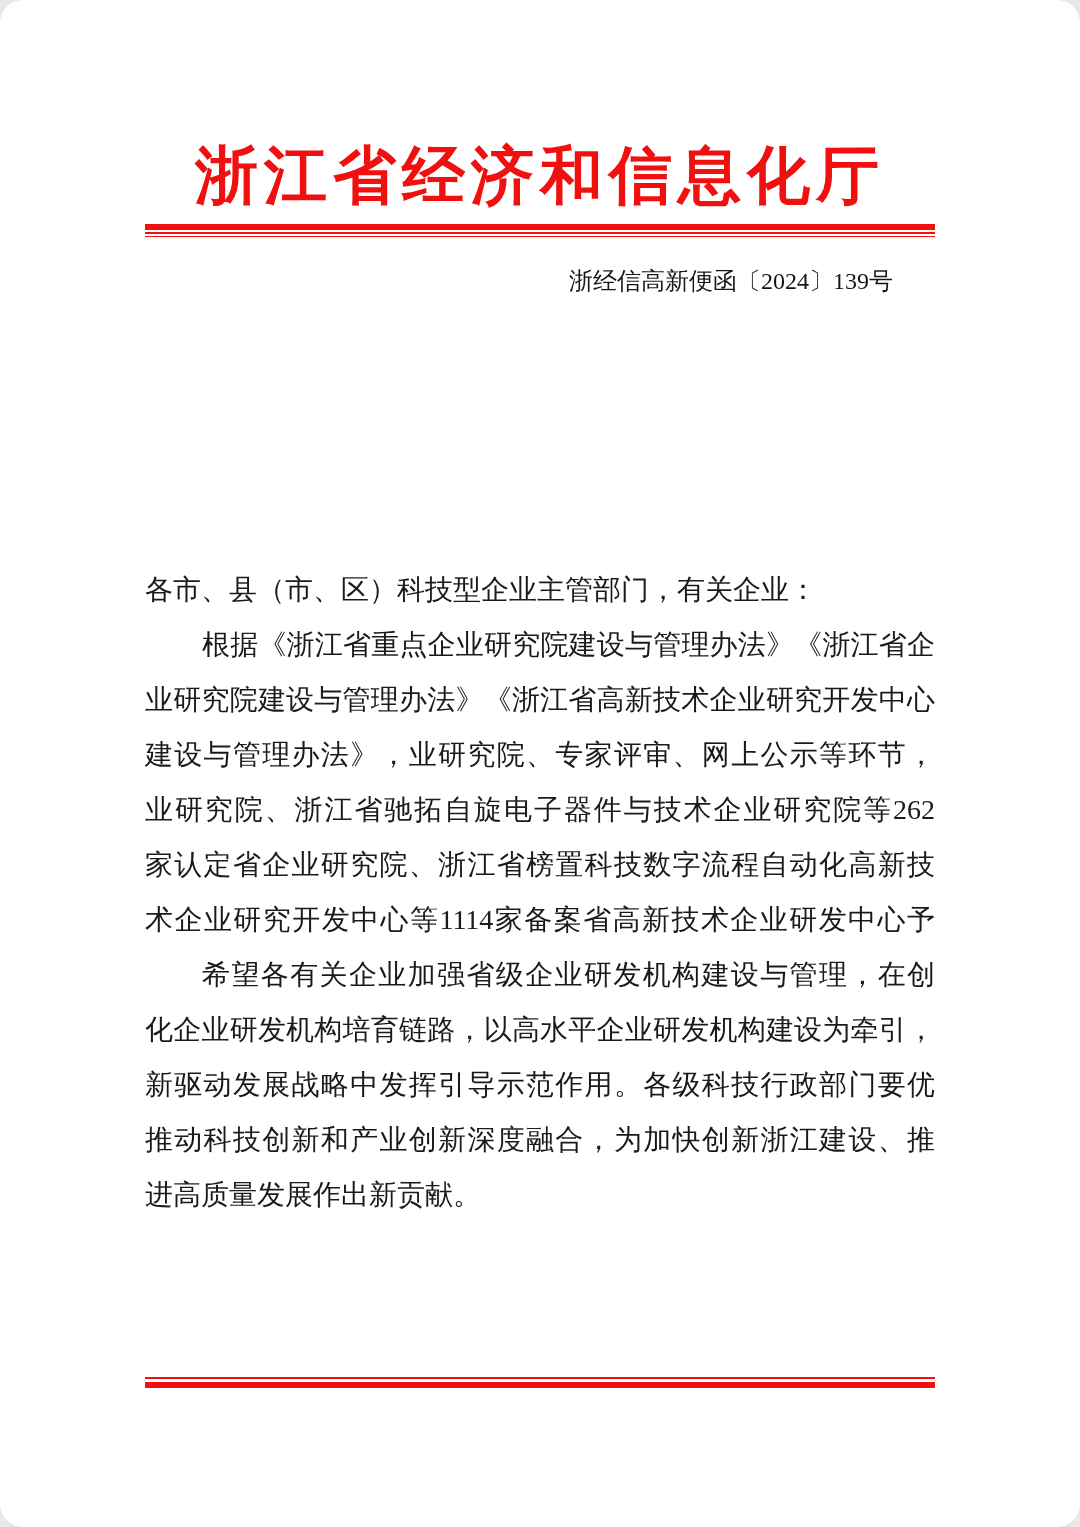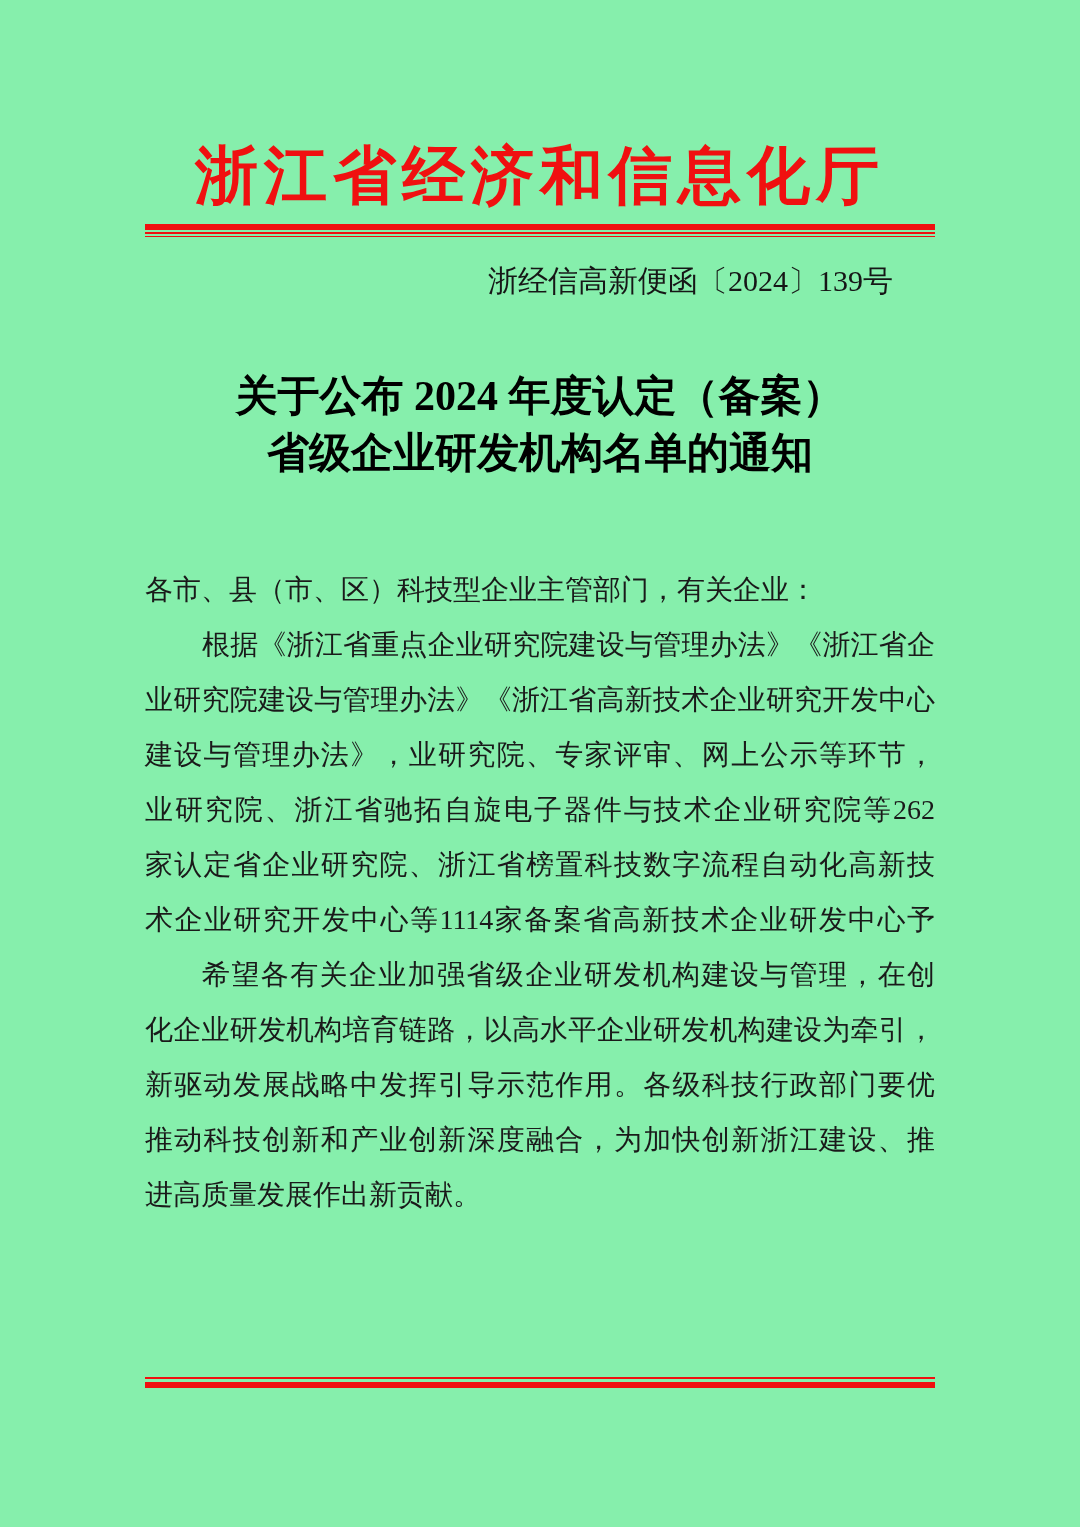--- a/index.html
+++ b/index.html
@@ -4,24 +4,25 @@
 <style>
   html, body {
     margin: 0;
     padding: 0;
     background: #e8e8e8;
   }
   .page {
     position: relative;
     width: 1080px;
     height: 1527px;
-    background: #86efac;
+    background: #ffffff;
     font-family: "Liberation Serif", serif;
     overflow: hidden;
     margin: 0 auto;
+    border-radius: 23px;
   }
   .content {
     position: absolute;
     left: 145px;
     width: 790px;
   }
   
   .agency {
     top: 142px;
     text-align: center;
@@ -38,21 +39,21 @@
   }
   .rule-top .r1 { height: 6px; background: #f01010; }
   .rule-top .r2 { height: 2px; background: #f01010; margin-top: 2px; }
   .rule-top .r3 { height: 1px; background: #f01010; margin-top: 2px; }
   
   .doc-number {
     top: 263px;
     text-align: right;
     padding-right: 42px;
     box-sizing: border-box;
-    font-size: 30px;
+    font-size: 24px;
     line-height: 36px;
     color: #161616;
   }
   
   .doc-title {
     top: 368px;
     text-align: center;
     font-size: 42px;
     font-weight: 700;
     line-height: 57px;
@@ -91,24 +92,20 @@
   <div class="content agency">浙江省经济和信息化厅</div>
 
   <div class="content rule-top">
     <div class="r1"></div>
     <div class="r2"></div>
     <div class="r3"></div>
   </div>
 
   <div class="content doc-number">浙经信高新便函〔2024〕139号</div>
 
-  <div class="content doc-title">
-    <div>关于公布 2024 年度认定（备案）</div>
-    <div>省级企业研发机构名单的通知</div>
-  </div>
 
   <div class="content body-text">
     <div class="line">各市、县（市、区）科技型企业主管部门，有关企业：</div>
     <div class="line indent stretch">根据《浙江省重点企业研究院建设与管理办法》《浙江省企</div>
     <div class="line stretch">业研究院建设与管理办法》《浙江省高新技术企业研究开发中心</div>
     <div class="line stretch">建设与管理办法》，业研究院、专家评审、网上公示等环节，</div>
     <div class="line stretch">业研究院、浙江省驰拓自旋电子器件与技术企业研究院等262</div>
     <div class="line stretch">家认定省企业研究院、浙江省榜置科技数字流程自动化高新技</div>
     <div class="line stretch">术企业研究开发中心等1114家备案省高新技术企业研发中心予</div>
     <div class="line indent stretch">希望各有关企业加强省级企业研发机构建设与管理，在创</div>

